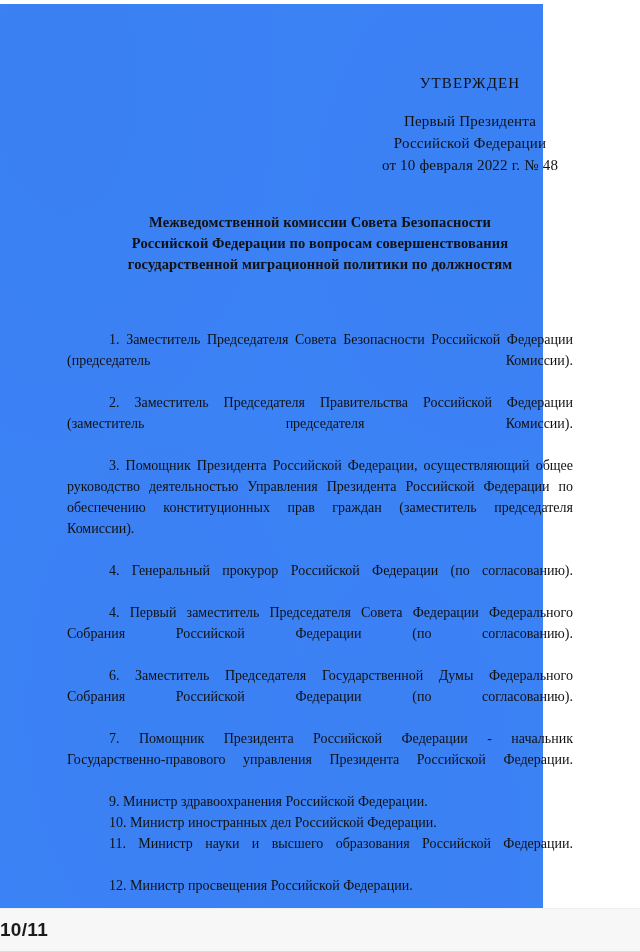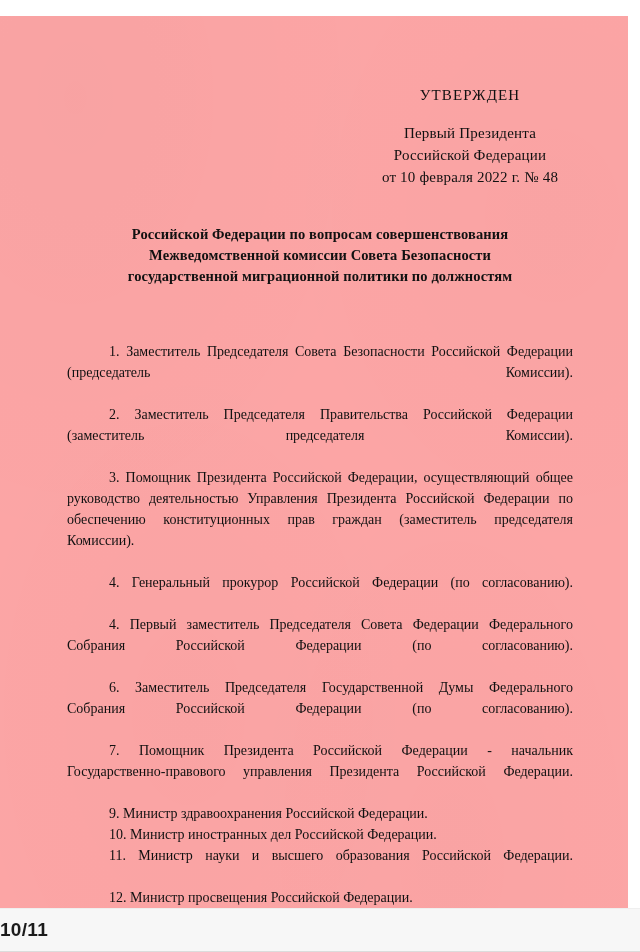--- a/index.html
+++ b/index.html
@@ -14,24 +14,24 @@
     font-family: "Liberation Serif", "DejaVu Serif", serif;
     color: #111111;
     overflow: hidden;
     position: relative;
   }
 
   
   .page-sheet {
     position: absolute;
     left: 0;
-    top: 16px;
-    width: 628px;
+    top: 4px;
+    width: 543px;
     height: 908px;
-    background: #fca5a5;
+    background: #3b82f6;
     box-sizing: border-box;
   }
 
   
   .scan-noise {
     position: absolute;
     inset: 0;
     pointer-events: none;
     background:
       radial-gradient(ellipse at 12% 9%, rgba(0,0,0,0.014), rgba(0,0,0,0) 42%),
@@ -146,22 +146,22 @@
 
   <div class="approval-block">
     <div class="approval-word">УТВЕРЖДЕН</div>
     <div class="approval-line">Первый Президента</div>
     <div class="approval-line">Российской Федерации</div>
     <div class="approval-line">от 10 февраля 2022 г. № 48</div>
   </div>
 
   <div class="title-block">
     <div class="doc-subtitle">
+      <span class="sub-line">Межведомственной комиссии Совета Безопасности</span>
       <span class="sub-line">Российской Федерации по вопросам совершенствования</span>
-      <span class="sub-line">Межведомственной комиссии Совета Безопасности</span>
       <span class="sub-line">государственной миграционной политики по должностям</span>
     </div>
   </div>
 
   <div class="body-block">
     <p class="clause">1. Заместитель Председателя Совета Безопасности Российской Федерации (председатель Комиссии).</p>
     <p class="clause">2. Заместитель Председателя Правительства Российской Федерации (заместитель председателя Комиссии).</p>
     <p class="clause">3. Помощник Президента Российской Федерации, осуществляющий общее руководство деятельностью Управления Президента Российской Федерации по обеспечению конституционных прав граждан (заместитель председателя Комиссии).</p>
     <p class="clause">4. Генеральный прокурор Российской Федерации (по согласованию).</p>
     <p class="clause">4. Первый заместитель Председателя Совета Федерации Федерального Собрания Российской Федерации (по согласованию).</p>

